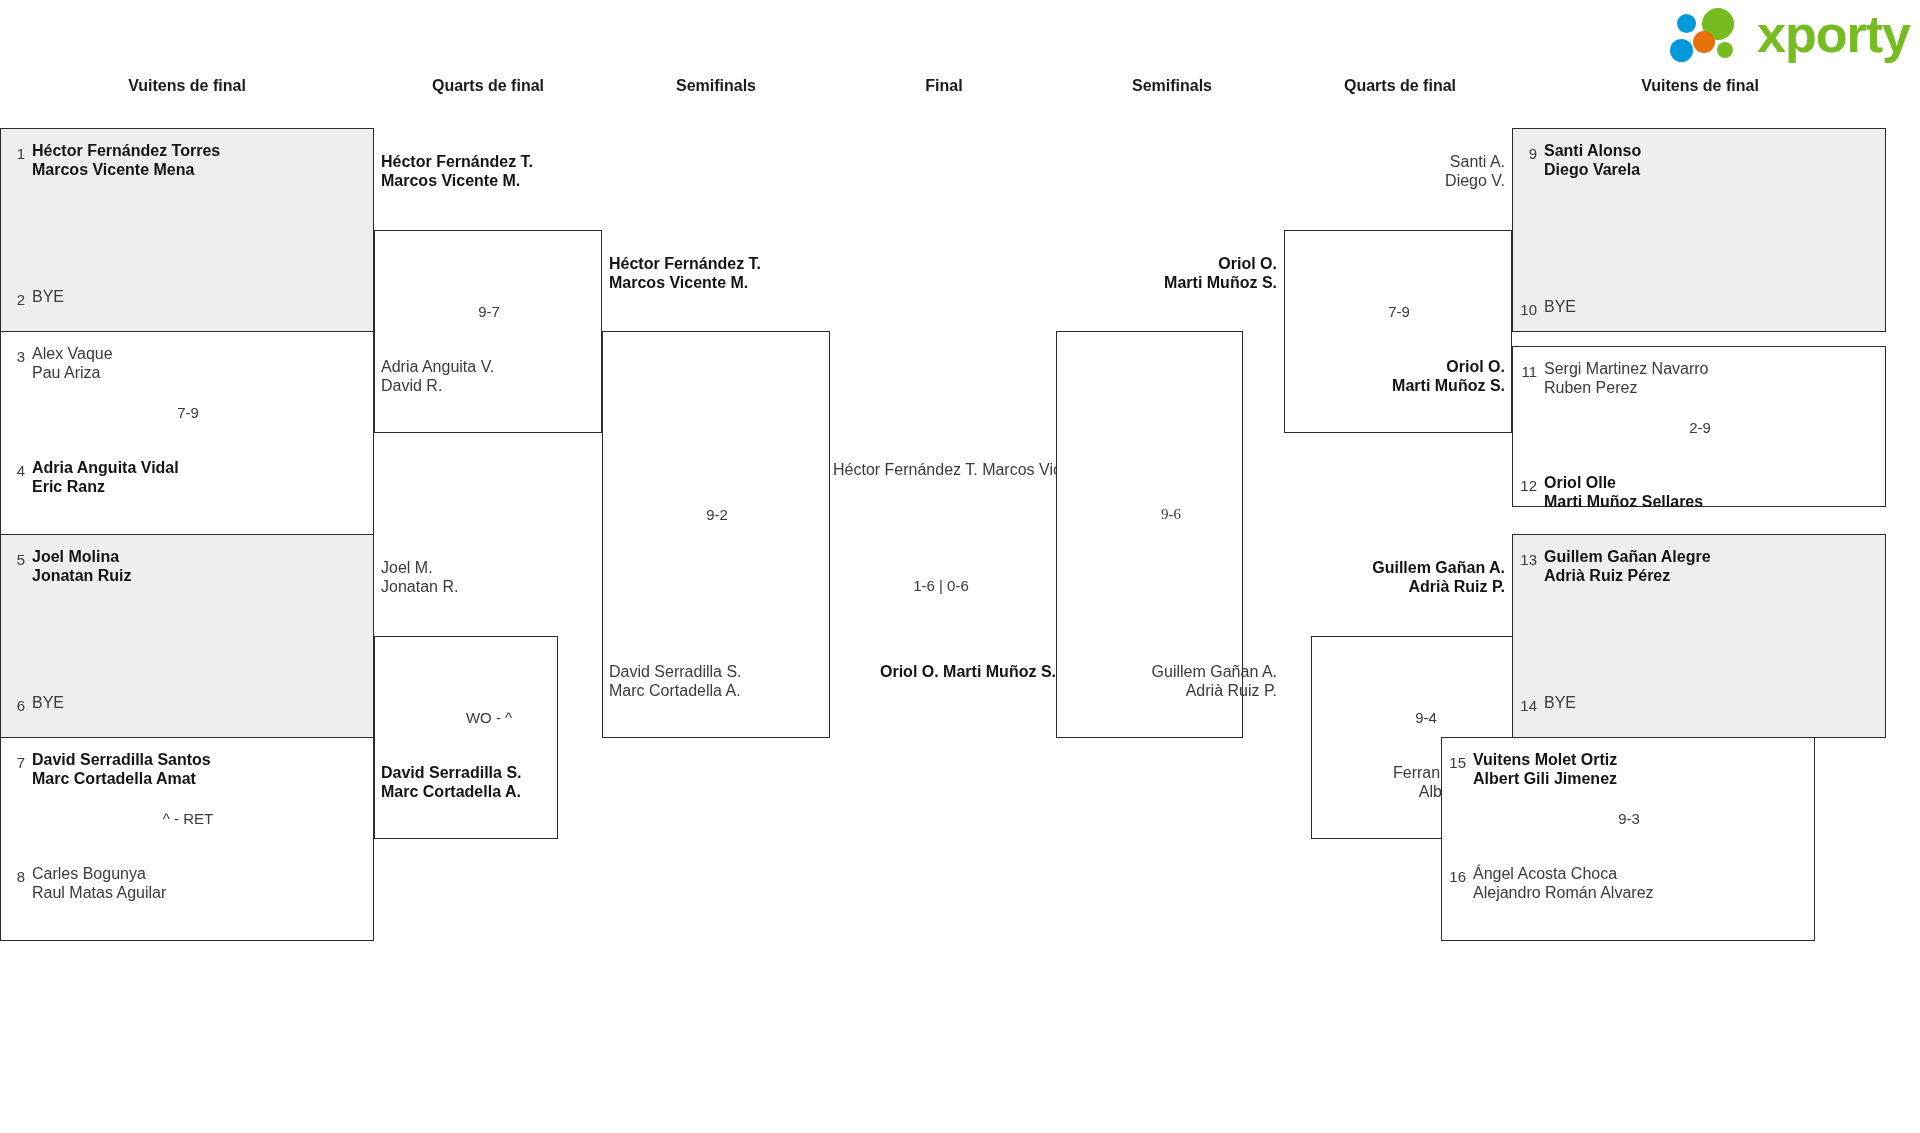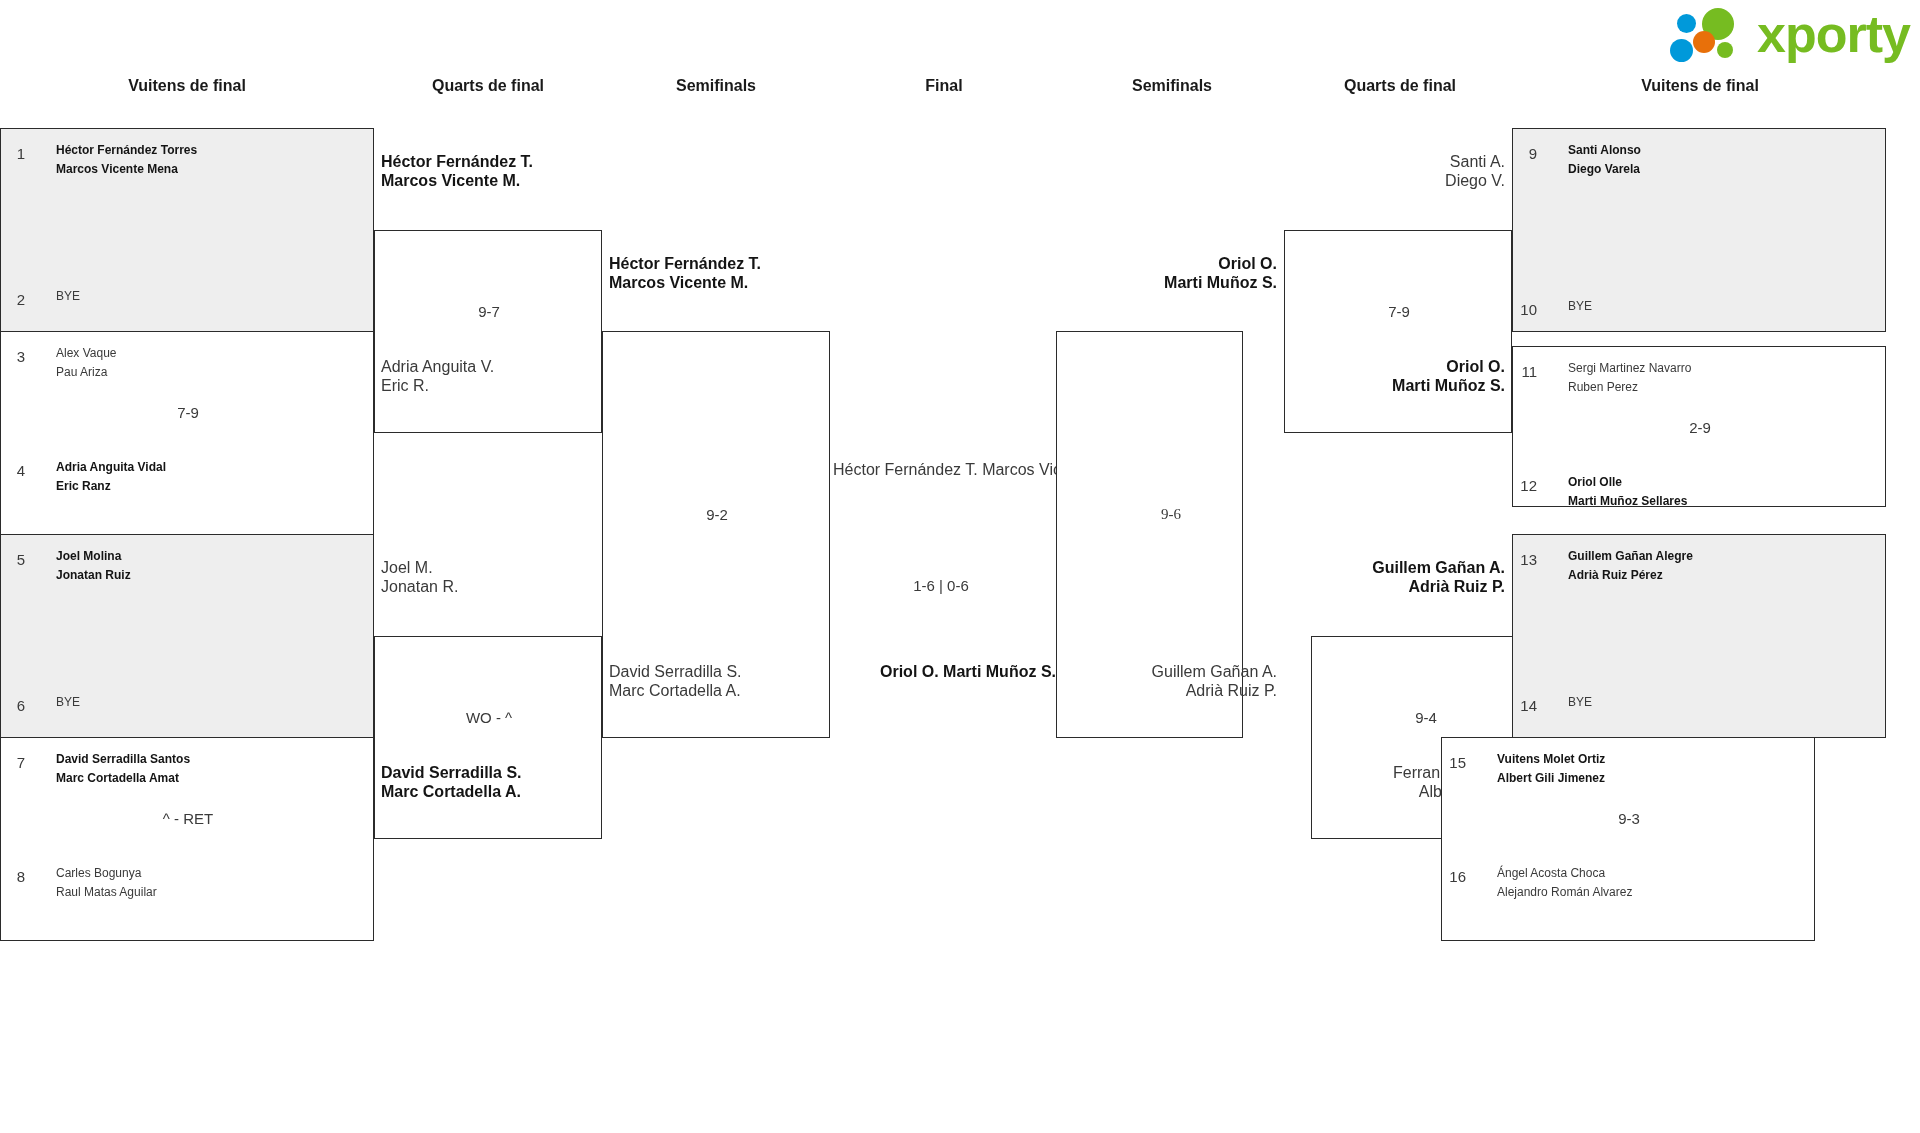--- a/index.html
+++ b/index.html
@@ -77,24 +77,23 @@
   }
   .seed {
     font-size: 15px;
     color: #3a3a3a;
     min-width: 17px;
     text-align: right;
     padding-top: 3px;
     line-height: 19px;
   }
   .players {
-    font-size: 12px;
+    font-size: 16px;
     line-height: 19px;
     color: #3a3a3a;
-    margin-left: 24px;
   }
   .players.win { font-weight: 700; color: #141414; }
   .players .pline { display: block; }
 
   
   .score {
     position: absolute;
     font-size: 15px;
     color: #3a3a3a;
     white-space: nowrap;
@@ -227,24 +226,24 @@
 
   <div class="box" style="left:374px; top:230px; width:228px; height:203px;">
     <div class="score" style="left:114px; top:72px;">9-7</div>
   </div>
   <div class="nameblk win" style="left:381px; top:152px;">
     <span class="pline">Héctor Fernández T.</span>
     <span class="pline">Marcos Vicente M.</span>
   </div>
   <div class="nameblk" style="left:381px; top:357px;">
     <span class="pline">Adria Anguita V.</span>
-    <span class="pline">Eric R.</span>
-  </div>
-
-  <div class="box" style="left:374px; top:636px; width:228px; height:203px;">
+    <span class="pline">David R.</span>
+  </div>
+
+  <div class="box" style="left:374px; top:636px; width:184px; height:203px;">
     <div class="score" style="left:114px; top:72px;">WO - ^</div>
   </div>
   <div class="nameblk" style="left:381px; top:558px;">
     <span class="pline">Joel M.</span>
     <span class="pline">Jonatan R.</span>
   </div>
   <div class="nameblk win" style="left:381px; top:763px;">
     <span class="pline">David Serradilla S.</span>
     <span class="pline">Marc Cortadella A.</span>
   </div>

